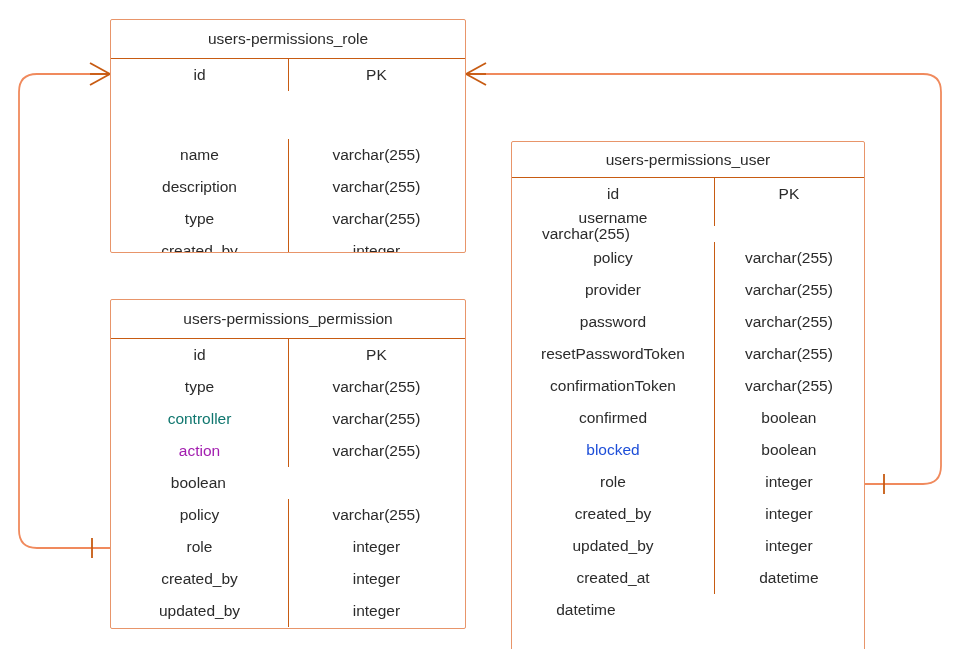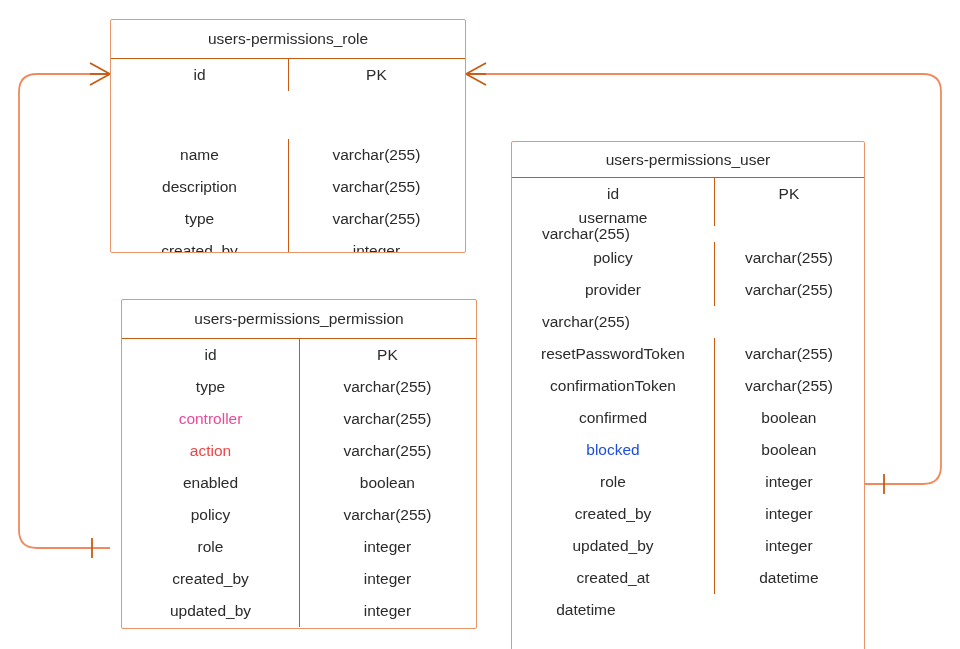--- a/index.html
+++ b/index.html
@@ -119,41 +119,40 @@
           <div class="row" style="height: 32px;">
             <div class="cell col-name" style="width: 178px; height: 32px; border-right-color: rgb(199, 91, 18); color: rgb(43, 43, 43);">created_by</div>
             <div class="cell col-type" style="width: 174.8px; height: 32px; color: rgb(43, 43, 43);">integer</div>
           </div>
           <div class="row" style="height: 32px;">
             <div class="cell col-name" style="width: 178px; height: 32px; border-right-color: rgb(199, 91, 18); color: rgb(43, 43, 43);">updated_by</div>
             <div class="cell col-type" style="width: 174.8px; height: 32px; color: rgb(43, 43, 43);">integer</div>
           </div>
         </div>
       </div>
-      <div class="er-table" style="left: 110px; top: 299px; width: 356px; height: 330px; border-color: rgb(232, 149, 106); margin-left: 11px;">
+      <div class="er-table" style="left: 110px; top: 299px; width: 356px; height: 330px; border-color: rgb(232, 149, 106);">
         <div class="tbl-title" style="height: 39px; border-bottom-color: rgb(199, 91, 18); color: rgb(43, 43, 43);">users-permissions_permission</div>
         <div class="tbl-body">
           <div class="row" style="height: 32px;">
             <div class="cell col-name" style="width: 178px; height: 32px; border-right-color: rgb(199, 91, 18); color: rgb(43, 43, 43);">id</div>
             <div class="cell col-type" style="width: 174.8px; height: 32px; color: rgb(43, 43, 43);">PK</div>
           </div>
           <div class="row" style="height: 32px;">
             <div class="cell col-name" style="width: 178px; height: 32px; border-right-color: rgb(199, 91, 18); color: rgb(43, 43, 43);">type</div>
             <div class="cell col-type" style="width: 174.8px; height: 32px; color: rgb(43, 43, 43);">varchar(255)</div>
           </div>
           <div class="row" style="height: 32px;">
-            <div class="cell col-name" style="width: 178px; height: 32px; border-right-color: rgb(199, 91, 18); color: #ec4899;">controller</div>
-            <div class="cell col-type" style="width: 174.8px; height: 32px; color: rgb(43, 43, 43);">varchar(255)</div>
-          </div>
-          <div class="row" style="height: 32px;">
-            <div class="cell col-name" style="width: 178px; height: 32px; border-right-color: rgb(199, 91, 18); color: #ef4444;">action</div>
-            <div class="cell col-type" style="width: 174.8px; height: 32px; color: rgb(43, 43, 43);">varchar(255)</div>
-          </div>
-          <div class="row" style="height: 32px;">
-            <div class="cell col-name" style="width: 178px; height: 32px; border-right-color: rgb(199, 91, 18); color: rgb(43, 43, 43);">enabled</div>
+            <div class="cell col-name" style="width: 178px; height: 32px; border-right-color: rgb(199, 91, 18); color: #0f766e;">controller</div>
+            <div class="cell col-type" style="width: 174.8px; height: 32px; color: rgb(43, 43, 43);">varchar(255)</div>
+          </div>
+          <div class="row" style="height: 32px;">
+            <div class="cell col-name" style="width: 178px; height: 32px; border-right-color: rgb(199, 91, 18); color: #a21caf;">action</div>
+            <div class="cell col-type" style="width: 174.8px; height: 32px; color: rgb(43, 43, 43);">varchar(255)</div>
+          </div>
+          <div class="row" style="height: 32px;">
             <div class="cell col-type" style="width: 174.8px; height: 32px; color: rgb(43, 43, 43);">boolean</div>
           </div>
           <div class="row" style="height: 32px;">
             <div class="cell col-name" style="width: 178px; height: 32px; border-right-color: rgb(199, 91, 18); color: rgb(43, 43, 43);">policy</div>
             <div class="cell col-type" style="width: 174.8px; height: 32px; color: rgb(43, 43, 43);">varchar(255)</div>
           </div>
           <div class="row" style="height: 32px;">
             <div class="cell col-name" style="width: 178px; height: 32px; border-right-color: rgb(199, 91, 18); color: rgb(43, 43, 43);">role</div>
             <div class="cell col-type" style="width: 174.8px; height: 32px; color: rgb(43, 43, 43);">integer</div>
           </div>
@@ -180,20 +179,21 @@
           </div>
           <div class="row" style="height: 32px;">
             <div class="cell col-name" style="width: 203px; height: 32px; border-right-color: rgb(199, 91, 18); color: rgb(43, 43, 43);">policy</div>
             <div class="cell col-type" style="width: 147.8px; height: 32px; color: rgb(43, 43, 43);">varchar(255)</div>
           </div>
           <div class="row" style="height: 32px;">
             <div class="cell col-name" style="width: 203px; height: 32px; border-right-color: rgb(199, 91, 18); color: rgb(43, 43, 43);">provider</div>
             <div class="cell col-type" style="width: 147.8px; height: 32px; color: rgb(43, 43, 43);">varchar(255)</div>
           </div>
           <div class="row" style="height: 32px;">
+            <div class="cell col-name" style="width: 203px; height: 32px; border-right-color: rgb(199, 91, 18); color: rgb(43, 43, 43);">password</div>
             <div class="cell col-type" style="width: 147.8px; height: 32px; color: rgb(43, 43, 43);">varchar(255)</div>
           </div>
           <div class="row" style="height: 32px;">
             <div class="cell col-name" style="width: 203px; height: 32px; border-right-color: rgb(199, 91, 18); color: rgb(43, 43, 43);">resetPasswordToken</div>
             <div class="cell col-type" style="width: 147.8px; height: 32px; color: rgb(43, 43, 43);">varchar(255)</div>
           </div>
           <div class="row" style="height: 32px;">
             <div class="cell col-name" style="width: 203px; height: 32px; border-right-color: rgb(199, 91, 18); color: rgb(43, 43, 43);">confirmationToken</div>
             <div class="cell col-type" style="width: 147.8px; height: 32px; color: rgb(43, 43, 43);">varchar(255)</div>
           </div>

